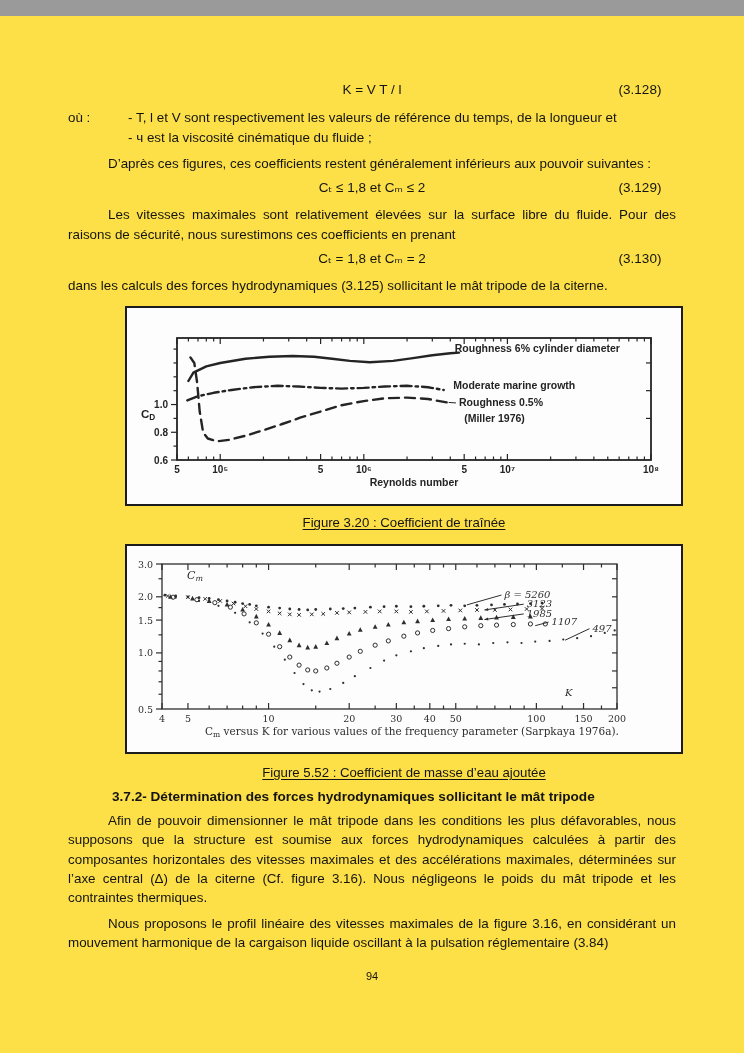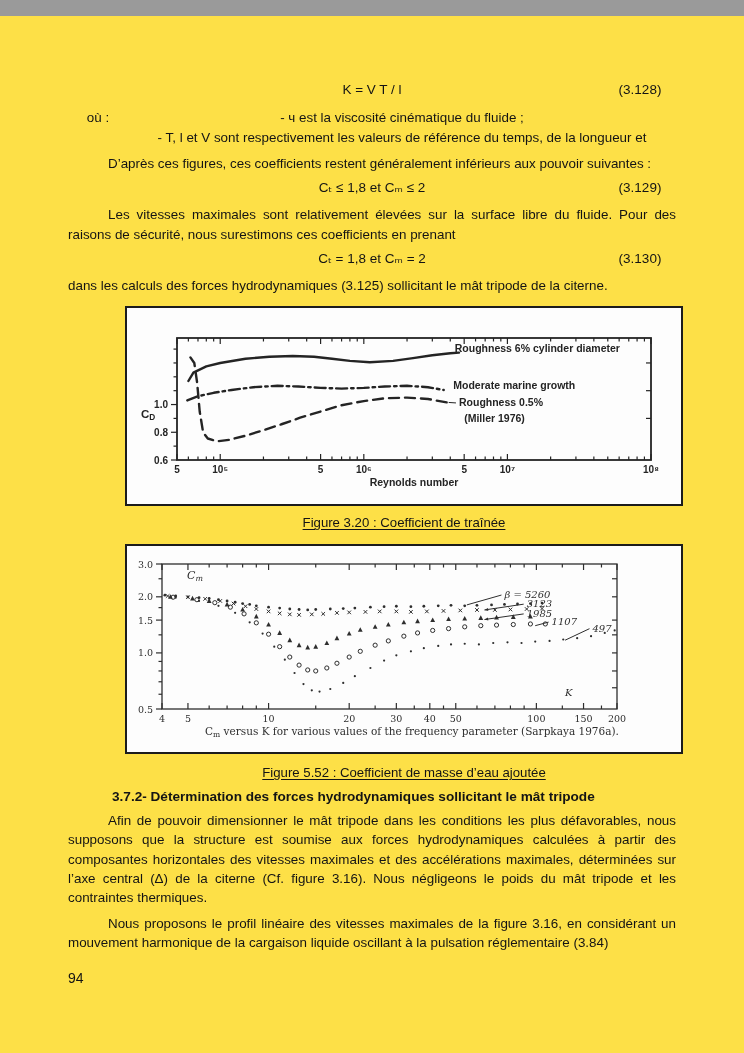--- a/index.html
+++ b/index.html
@@ -4,53 +4,53 @@
 <style>
   html,body{margin:0;padding:0;background:#9a9a9a;}
   .page{
     position:relative;width:744px;height:1053px;margin:16px auto;background:#fde047;
     font-family:"Liberation Sans","DejaVu Sans",sans-serif;color:#141414;overflow:hidden;
   }
   .content{padding:0 68px;}
   .eqrow{display:flex;align-items:baseline;font-size:13.5px;line-height:19px;}
   .eq-center{flex:1;text-align:center;}
   .eq-num{width:72px;text-align:center;}
-  .where{display:flex;font-size:13.4px;line-height:19.5px;margin-top:9px;text-align:center;}
+  .where{display:flex;font-size:13.4px;line-height:19.5px;margin-top:9px;}
   .where-label{width:60px;}
   .where-items{flex:1;}
   .where-cont{padding-left:10px;}
   .para{font-size:13.4px;line-height:19.3px;text-align:justify;margin:0;}
   .indent{text-indent:40px;}
   .figure{margin-left:57px;width:554px;border:2px solid #1c1c1c;background:#fdfdfd;}
   .figure svg{display:block;}
   .figcaption{margin-left:57px;width:558px;text-align:center;font-size:13.2px;}
   .figcaption span{text-decoration:underline;text-underline-offset:2px;}
   .heading{margin-left:44px;margin-top:9px;font-size:13.6px;font-weight:bold;
     text-underline-offset:3px;text-decoration-thickness:1.5px;}
-  .pagenum{margin-top:18px;font-size:14px;}
+  .pagenum{margin-top:18px;text-align:center;font-size:11px;}
   .mt7{margin-top:7px}.mt8{margin-top:8px}.mt5{margin-top:5px}.mt6{margin-top:6px}
   .mt9{margin-top:9px}.mt11{margin-top:11px}.mt14{margin-top:14px}.mt64{margin-top:64px}
 </style>
 </head>
 <body>
 
 <div class="page">
   <div class="content">
 
     <div class="eqrow mt64">
       <span class="eq-num"></span>
       <span class="eq-center">K = V T / l</span>
       <span class="eq-num">(3.128)</span>
     </div>
 
     <div class="where">
       <div class="where-label">où :</div>
       <div class="where-items">
+        <div>- T, l et V sont respectivement les valeurs de référence du temps, de la longueur et</div>
         <div>- ч est la viscosité cinématique du fluide ;</div>
-        <div>- T, l et V sont respectivement les valeurs de référence du temps, de la longueur et</div>
       </div>
     </div>
 
     <p class="para indent mt7">D’après ces figures, ces coefficients restent généralement inférieurs aux pouvoir suivantes :</p>
 
     <div class="eqrow mt5">
       <span class="eq-num"></span>
       <span class="eq-center">Cₜ ≤ 1,8  et  Cₘ ≤ 2</span>
       <span class="eq-num">(3.129)</span>
     </div>

